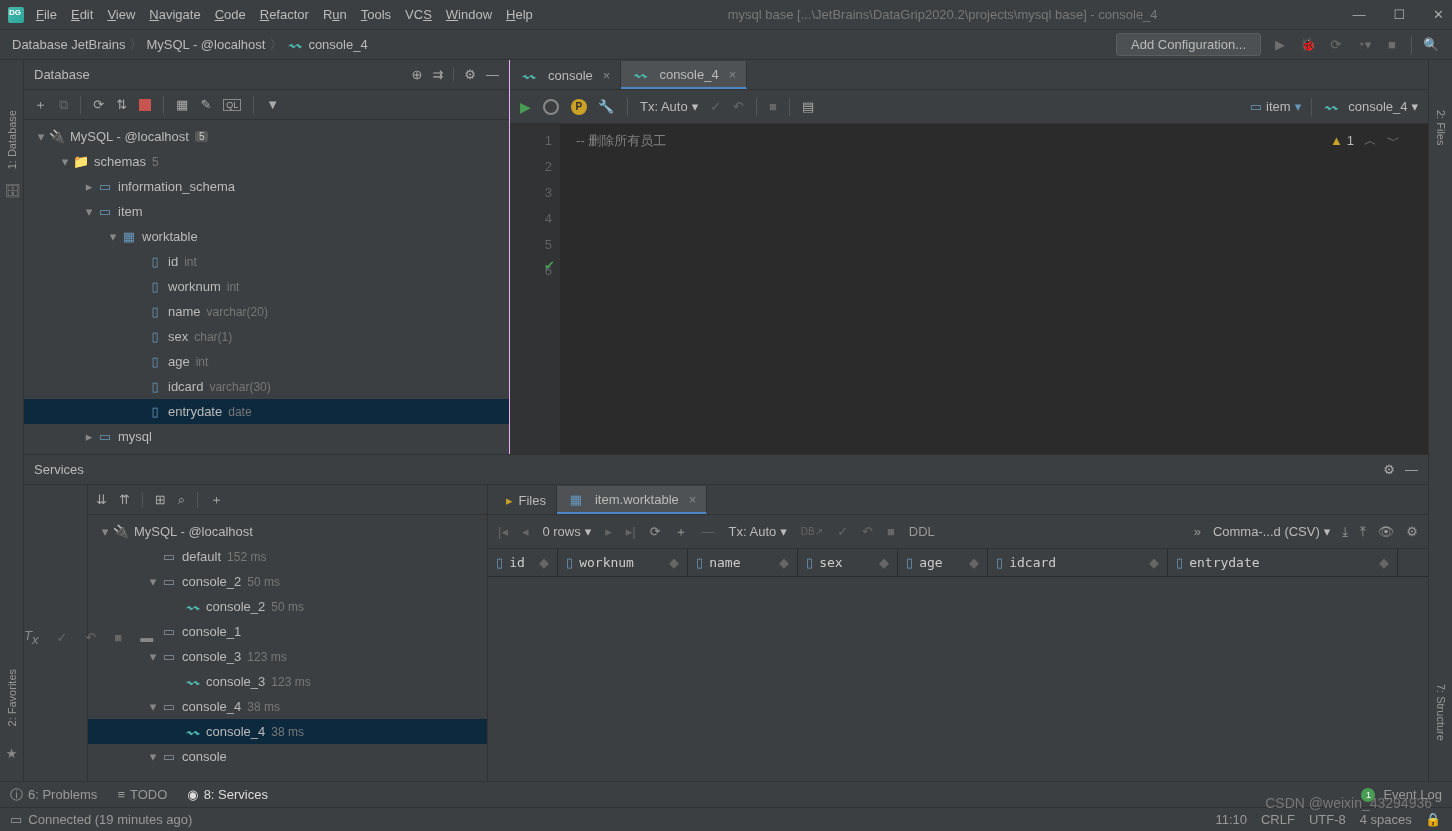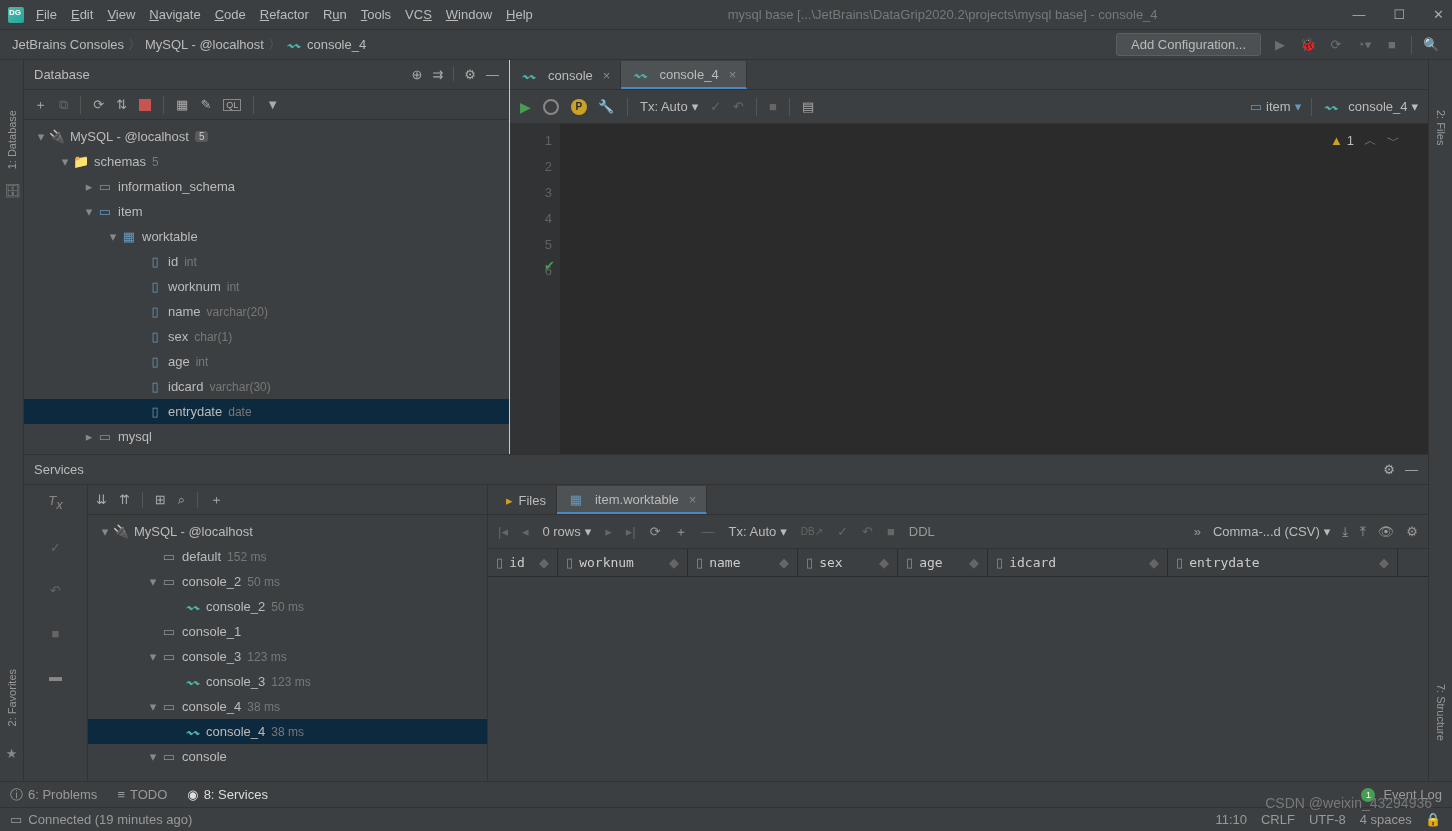--- a/index.html
+++ b/index.html
@@ -59,21 +59,21 @@
 .cm{color:#808080}
 .kw{color:#cc7832}
 .id2{color:#9876aa}
 .hl{background:#214283;color:#ffc66d;padding:0 1px}
 .str{color:#6a8759}
 .warn-badge{position:absolute;top:4px;right:28px;color:#bbb;display:flex;align-items:center;gap:4px}
 .warn-badge .tri{color:#c9a227}
 .warn-badge .nav{color:#888;margin-left:6px}
 .services{flex:1;display:flex;flex-direction:column;background:#3c3f41;min-height:0}
 .svc-body{flex:1;display:flex;min-height:0}
-.svc-left{width:64px;border-right:1px solid #323232;display:flex;flex-direction:column;align-items:center;padding-top:8px;gap:28px;color:#888}
+.svc-left{width:64px;border-right:1px solid #323232;display:flex;flex-direction:row;align-items:center;padding-top:8px;gap:18px;color:#888}
 .svc-tree-wrap{width:400px;border-right:1px solid #323232;display:flex;flex-direction:column}
 .svc-tb{height:30px;display:flex;align-items:center;padding:0 8px;gap:12px;border-bottom:1px solid #323232;color:#aaa}
 .svc-tree{flex:1;overflow:auto;padding:4px 0}
 .svc-right{flex:1;display:flex;flex-direction:column;background:#3c3f41}
 .svc-tabs{height:30px;display:flex;align-items:flex-end;border-bottom:1px solid #323232;padding-left:8px}
 .data-tb{height:34px;display:flex;align-items:center;padding:0 10px;gap:14px;border-bottom:1px solid #323232;color:#999}
 .data-tb .right{margin-left:auto;display:flex;gap:12px}
 .grid-hdr{height:28px;display:flex;background:#3c3f41;border-bottom:1px solid #2b2b2b}
 .col{display:flex;align-items:center;padding:0 8px;border-right:1px solid #2b2b2b;color:#ccc;font-family:Consolas,monospace;font-size:13px;gap:6px}
 .col .sort{margin-left:auto;color:#666}
@@ -111,21 +111,21 @@
   </div>
   <div class="title-text">mysql base [...\JetBrains\DataGrip2020.2\projects\mysql base] - console_4</div>
   <div class="winctrl">
     <span>—</span>
     <span>☐</span>
     <span>✕</span>
   </div>
 </div>
 
 <div class="breadcrumb-bar">
-  <span class="crumb">JetBrains Consoles</span>
+  <span class="crumb">Database JetBrains</span>
   <span class="sep">〉</span>
   <span class="crumb">MySQL - @localhost</span>
   <span class="sep">〉</span>
   <span class="ic ic-db">〰</span>
   <span class="crumb">console_4</span>
   <div class="right">
     <button class="btn-config">Add Configuration...</button>
     <span class="tb-icon">▶</span>
     <span class="tb-icon">🐞</span>
     <span class="tb-icon">⟳</span>
@@ -288,20 +288,21 @@
               <div>6</div>
             </div>
           <span class="gut-ck">✔</span>
           <div class="code" id="code">
             <div class="warn-badge">
               <span class="tri">▲</span>
               <span>1</span>
               <span class="nav">︿</span>
               <span class="nav">﹀</span>
             </div>
+              <div><span class="cm">-- 删除所有员工</span></div>
               <div>&nbsp;</div>
             </div>
         </div>
       </div>
     </div>
 
     <div class="services">
       <div class="panel-hdr">
         <span class="ttl">Services</span>
         <div class="actions">

